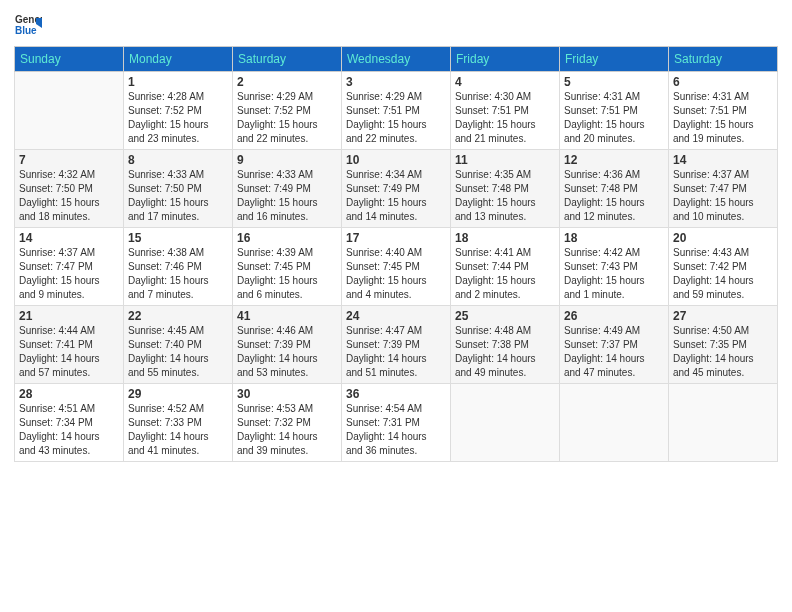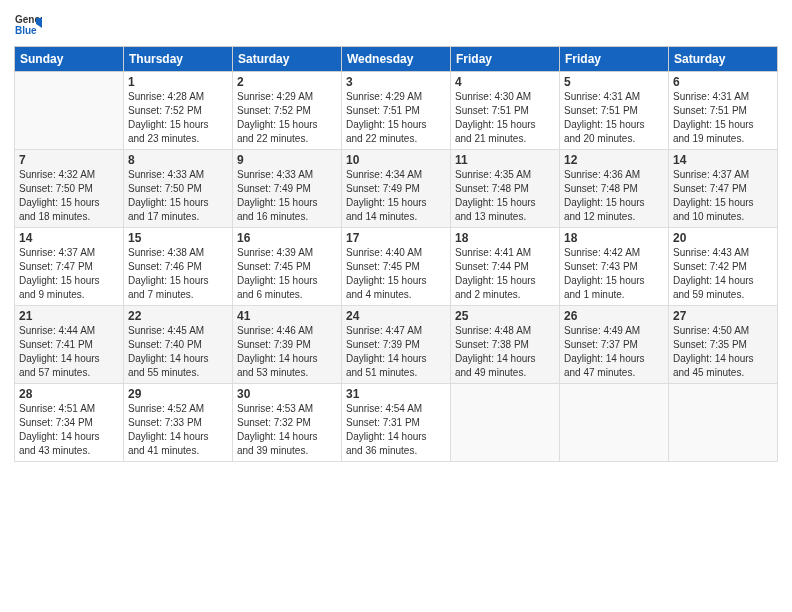--- a/index.html
+++ b/index.html
@@ -59,25 +59,25 @@
       color: #555;
       margin-top: 2px;
     }
     .calendar {
       width: 100%;
       border-collapse: collapse;
       table-layout: fixed;
     }
     .calendar th {
       background-color: #1565c0;
-      color: #ffffff;
+      color: #5eead4;
       text-align: left;
       padding: 5px 5px;
       font-size: 12px;
-      font-weight: bold;
+      font-weight: normal;
       border: 1px solid #ccc;
     }
     .calendar td {
       vertical-align: top;
       padding: 3px 4px;
       border: 1px solid #ddd;
       font-size: 10px;
       color: #333;
       height: 78px;
       background: #fff;
@@ -123,21 +123,21 @@
     <div class="title-section">
       <div class="month-year"></div>
       <div class="location"></div>
     </div>
   </div>
 
   <table class="calendar">
     <thead>
       <tr>
       <th>Sunday</th>
-          <th>Thursday</th>
+          <th>Monday</th>
           <th>Saturday</th>
           <th>Wednesday</th>
           <th>Friday</th>
           <th>Friday</th>
           <th>Saturday</th>
         </tr>
     </thead>
     <tbody id="calendar-body">
     <tr>
           <td class="empty"></td>
@@ -263,21 +263,21 @@
           </td>
           <td>
             <span class="day-num">29</span>
             <div class="day-info">Sunrise: 4:52 AM<br>Sunset: 7:33 PM<br>Daylight: 14 hours and 41 minutes.</div>
           </td>
           <td>
             <span class="day-num">30</span>
             <div class="day-info">Sunrise: 4:53 AM<br>Sunset: 7:32 PM<br>Daylight: 14 hours and 39 minutes.</div>
           </td>
           <td>
-            <span class="day-num">31</span>
+            <span class="day-num">36</span>
             <div class="day-info">Sunrise: 4:54 AM<br>Sunset: 7:31 PM<br>Daylight: 14 hours and 36 minutes.</div>
           </td>
           <td class="empty"></td>
           <td class="empty"></td>
           <td class="empty"></td>
         </tr>
       </tbody>
   </table>
 </div>
 

